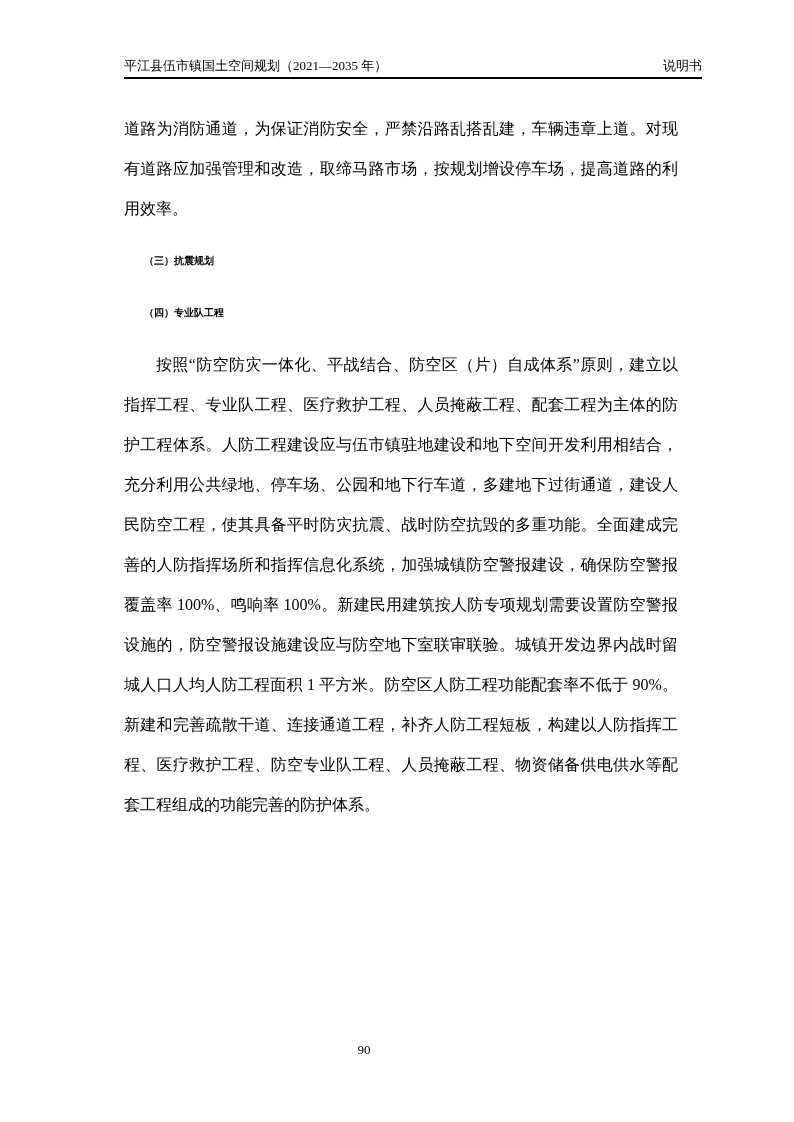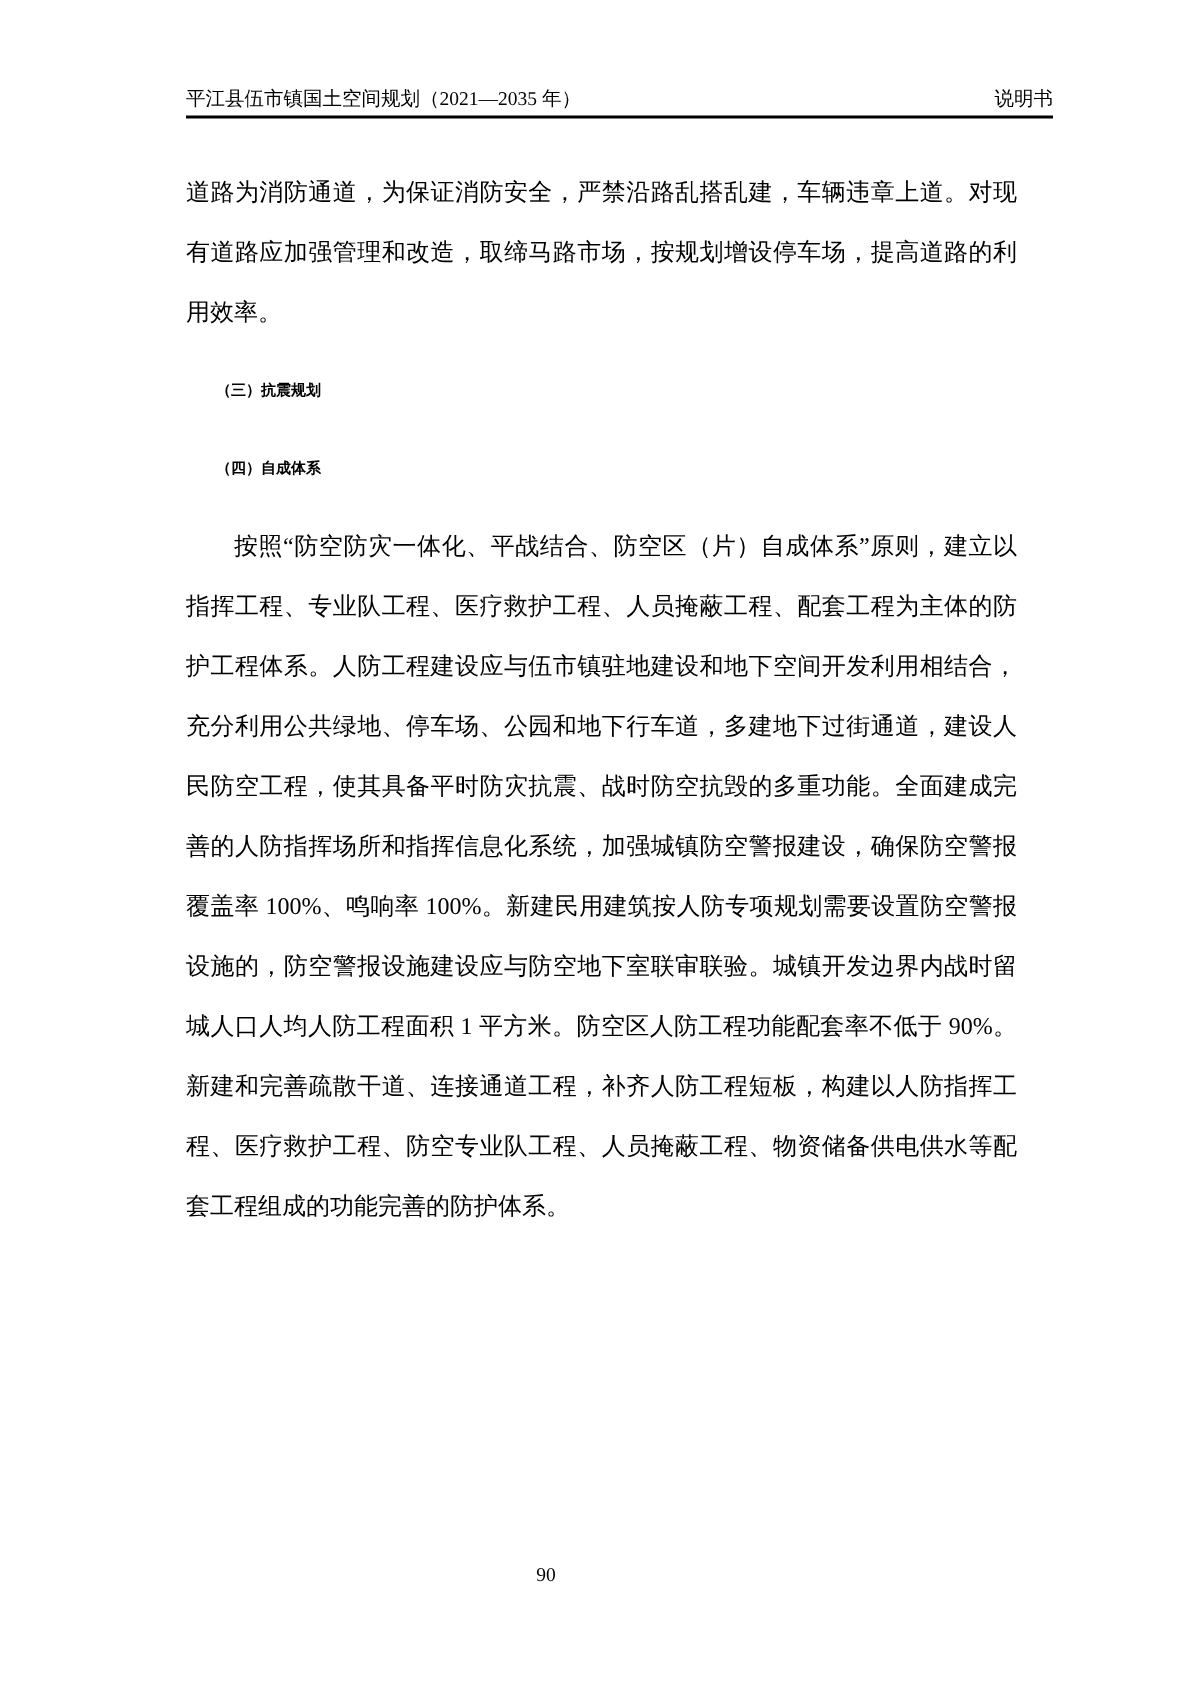--- a/index.html
+++ b/index.html
@@ -68,21 +68,21 @@
 <div class="page">
 
   <div class="page-header">
     <span>平江县伍市镇国土空间规划（2021—2035 年）</span>
     <span>说明书</span>
   </div>
 
   <div class="doc-body">
     <p class="para">道路为消防通道，为保证消防安全，严禁沿路乱搭乱建，车辆违章上道。对现有道路应加强管理和改造，取缔马路市场，按规划增设停车场，提高道路的利用效率。</p>
     <h3 class="section-heading">（三）抗震规划</h3>
-    <h3 class="section-heading">（四）自成体系</h3>
+    <h3 class="section-heading">（四）专业队工程</h3>
     <p class="para para-indent">按照“防空防灾一体化、平战结合、防空区（片）自成体系”原则，建立以指挥工程、专业队工程、医疗救护工程、人员掩蔽工程、配套工程为主体的防护工程体系。人防工程建设应与伍市镇驻地建设和地下空间开发利用相结合，充分利用公共绿地、停车场、公园和地下行车道，多建地下过街通道，建设人民防空工程，使其具备平时防灾抗震、战时防空抗毁的多重功能。全面建成完善的人防指挥场所和指挥信息化系统，加强城镇防空警报建设，确保防空警报覆盖率 100%、鸣响率 100%。新建民用建筑按人防专项规划需要设置防空警报设施的，防空警报设施建设应与防空地下室联审联验。城镇开发边界内战时留城人口人均人防工程面积 1 平方米。防空区人防工程功能配套率不低于 90%。新建和完善疏散干道、连接通道工程，补齐人防工程短板，构建以人防指挥工程、医疗救护工程、防空专业队工程、人员掩蔽工程、物资储备供电供水等配套工程组成的功能完善的防护体系。</p>
   </div>
 
   <div class="page-footer">
     <span>90</span>
   </div>
 
 </div>
 
 </body></html>

